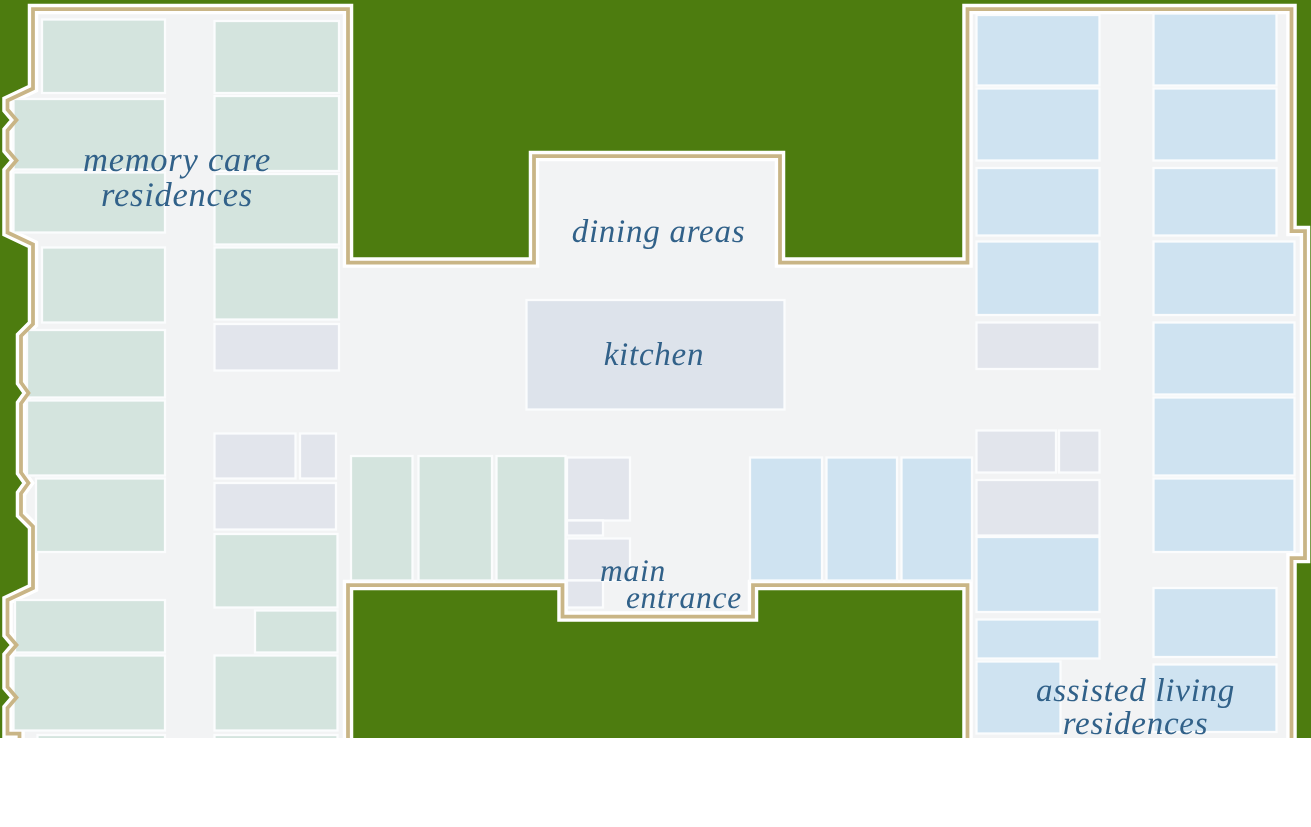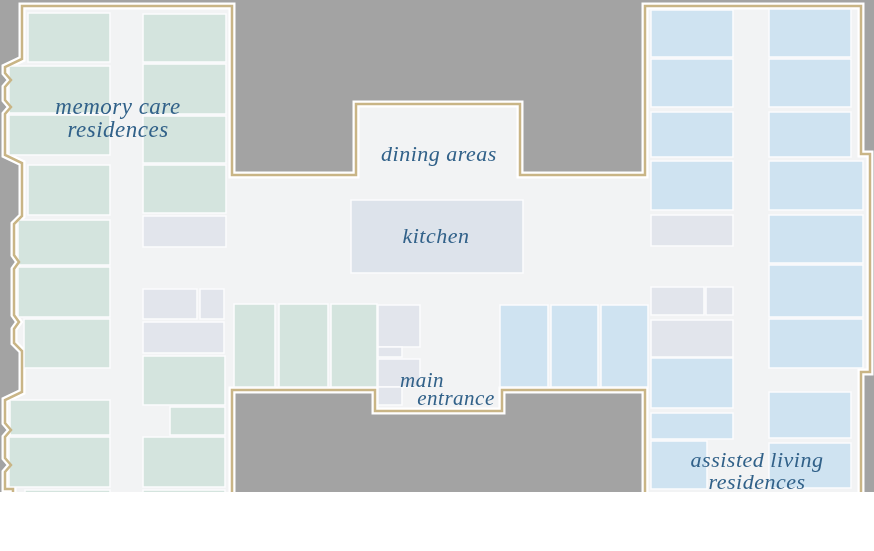--- a/index.html
+++ b/index.html
@@ -1,16 +1,16 @@
 <!DOCTYPE html>
 <html><head>
 <meta charset="utf-8">
 <style>
   html,body{margin:0;padding:0;background:#ffffff;}
-  .stage{position:relative;width:874px;height:492px;background:#a3a3a3;overflow:hidden;
+  .stage{position:relative;width:874px;height:492px;background:#4d7c0f;overflow:hidden;
          font-family:"Liberation Serif","DejaVu Serif",serif;}
   svg{display:block;}
   svg text{font-family:"Liberation Serif","DejaVu Serif",serif;font-style:italic;}
 </style>
 </head>
 <body>
 
 <div class="stage">
   <svg id="plan-svg" width="874" height="551" viewBox="0 0 874 551" role="img">
       <path d="M 22,6 H 232 V 175 H 356 V 104 H 520 V 175 H 645 V 6 H 861 V 154 H 870 V 372 H 861 V 542 H 645 V 390 H 502 V 411 H 375 V 390 H 232 V 541 H 22 V 508 H 13 V 489 H 5 V 472 L 11,465 L 5,458 V 437 L 11,430 L 5,423 V 400 L 22,392 V 351 L 14,343 V 329 L 19,322 L 14,315 V 269 L 19,262 L 14,255 V 224 L 22,216 V 163 L 5,155 V 114 L 11,107 L 5,100 V 87 L 11,80 L 5,73 V 67 L 22,59 Z" fill="#f2f3f4" stroke="none"></path>

